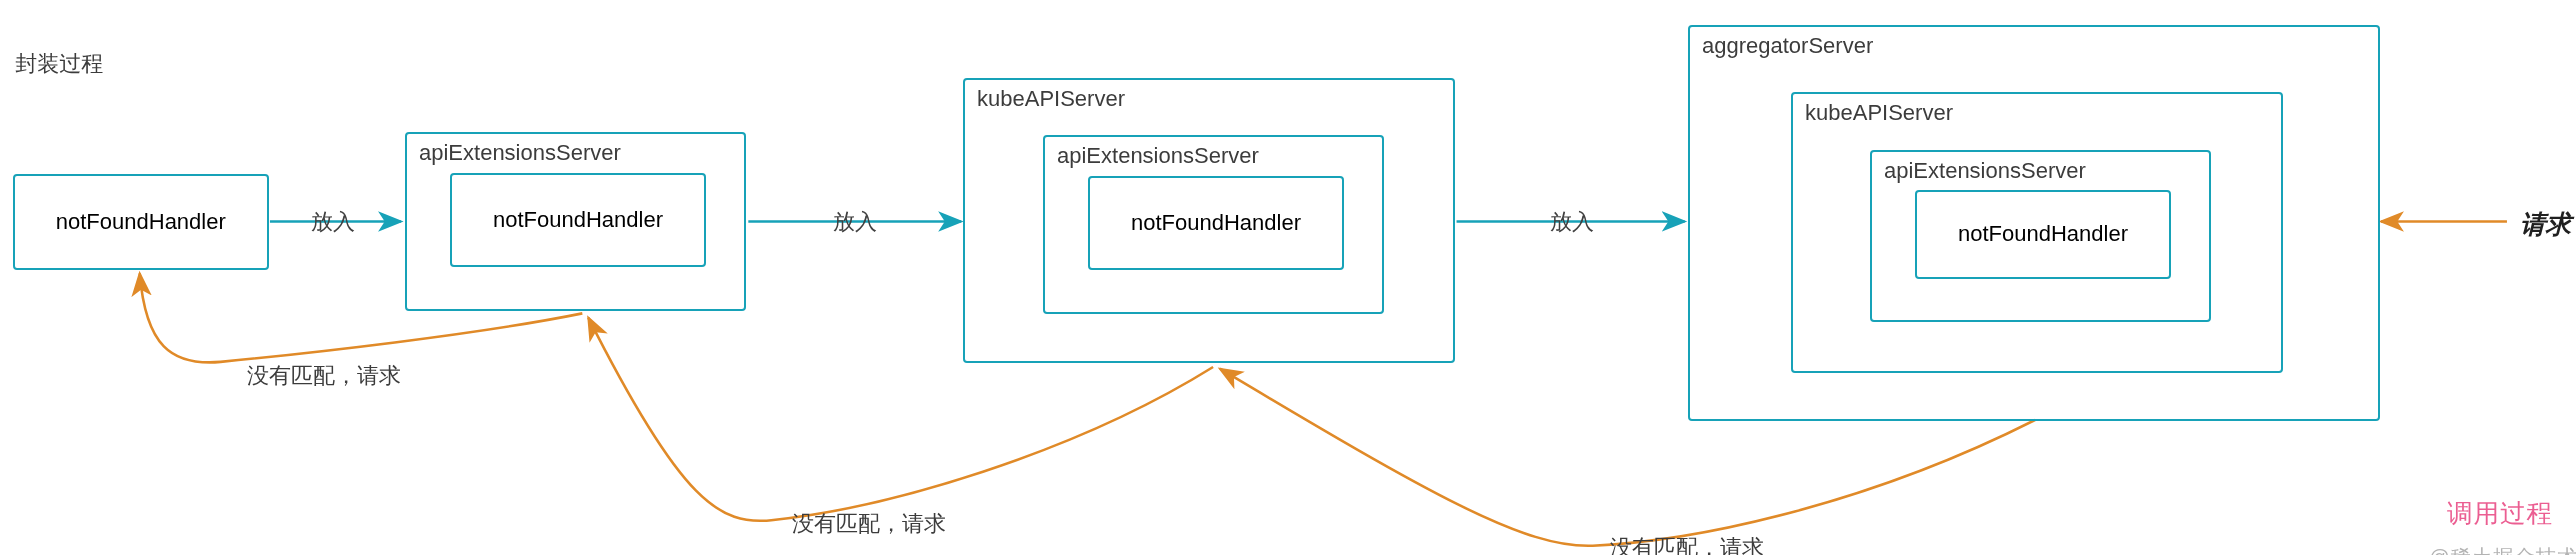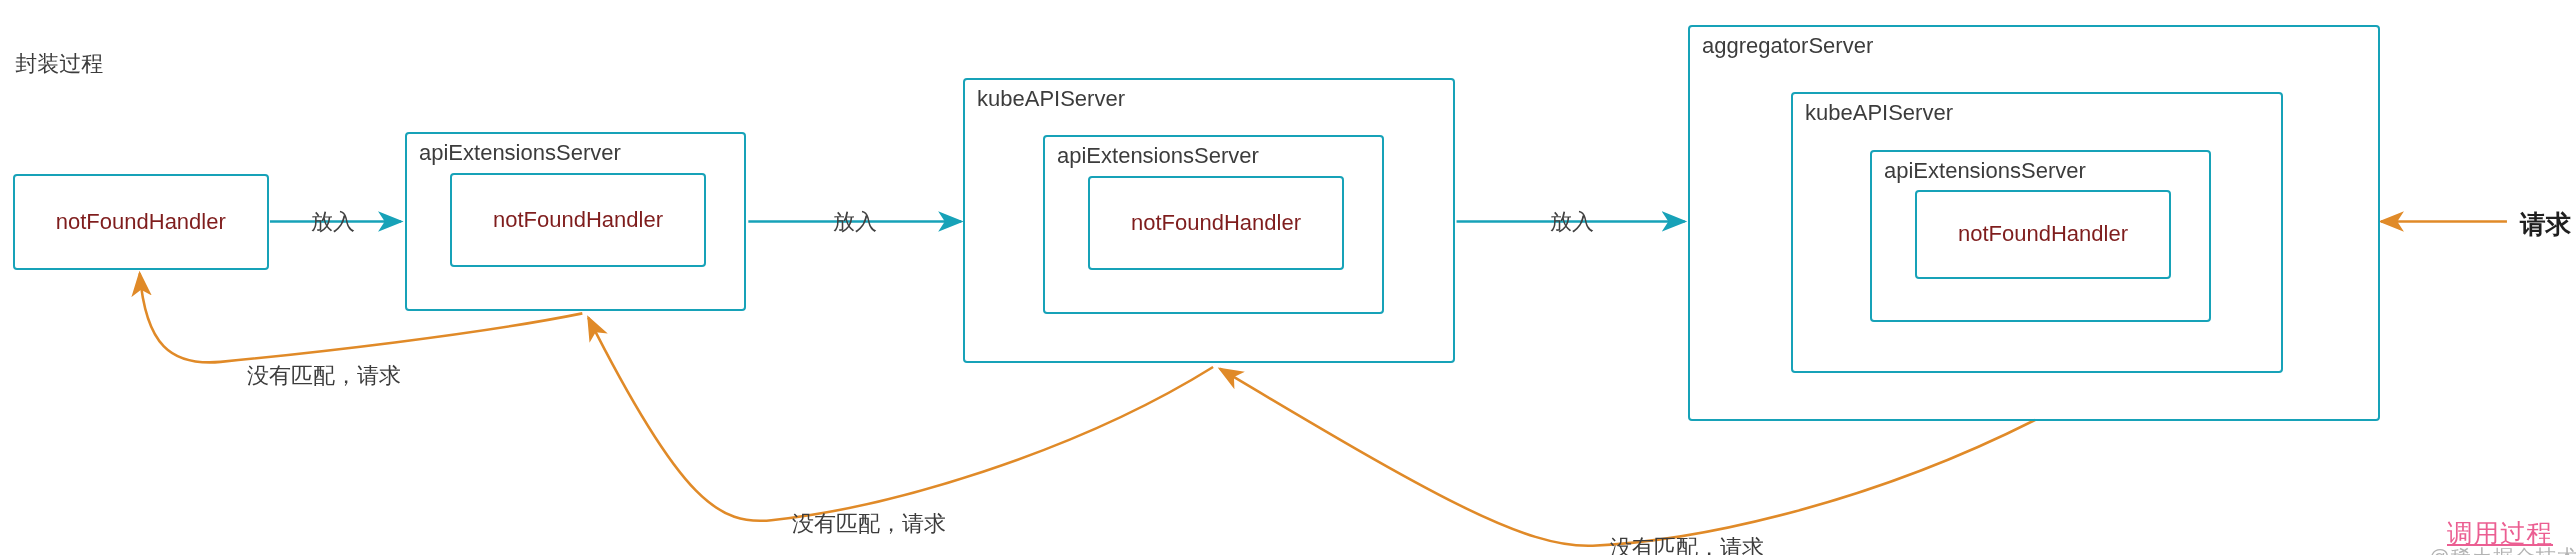--- a/index.html
+++ b/index.html
@@ -41,21 +41,21 @@
     font-size: 22px;
     line-height: 1.1;
     color: #3c3c3c;
     white-space: nowrap;
   }
   .leaf {
     display: flex;
     align-items: center;
     justify-content: center;
     font-size: 22px;
-    color: #7f1d1d;
+    color: #000000;
     white-space: nowrap;
   }
   .diagram-title {
     position: absolute;
     left: 15.3px;
     top: 31px;
     font-size: 22px;
     color: #3c3c3c;
     white-space: nowrap;
   }
@@ -65,20 +65,21 @@
     color: #404040;
     white-space: nowrap;
   }
   .edge-label.orange-lbl { color: #3c3c3c; font-family: Liberation Serif, serif; }
   .req-label {
     position: absolute;
     font-size: 25.6px;
     font-weight: 700;
     color: #1f1f1f;
     white-space: nowrap;
+    font-style: italic;
   }
   .watermark {
     position: absolute;
     white-space: nowrap;
     pointer-events: none;
   }
   .wm-top {
     font-size: 25.6px;
     color: #e8437f;
     opacity: 0.85;
@@ -164,17 +165,17 @@
       </div>
     </div>
   </div>
 
   <div class="req-label" style="left:2520px; top:189px;">请求</div>
 
   <div class="edge-label orange-lbl" style="left:247px; top:343px;">没有匹配，请求</div>
   <div class="edge-label orange-lbl" style="left:792px; top:491px;">没有匹配，请求</div>
   <div class="edge-label orange-lbl" style="left:1610px; top:515px;">没有匹配，请求</div>
 
-  <div class="watermark wm-top" style="left:2447px; top:498px;text-decoration:underline;">调用过程</div>
+  <div class="watermark wm-top" style="left:2447px; top:478px;">调用过程</div>
   <div class="watermark wm-bottom" style="left:2429px; top:525px;">@稀土掘金技术社区</div>
 
 </div>
 
 
 </body></html>

